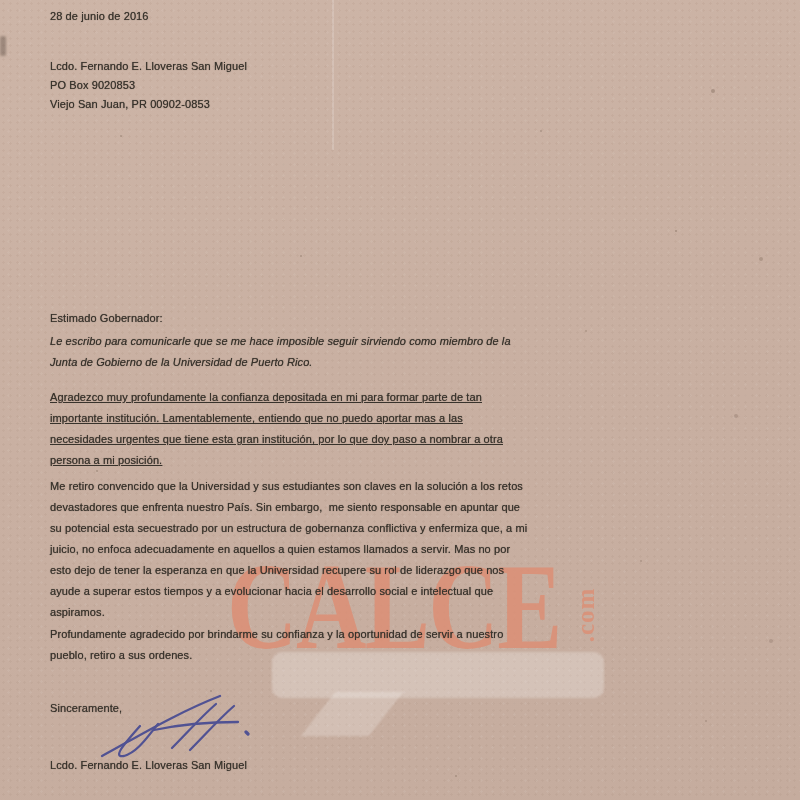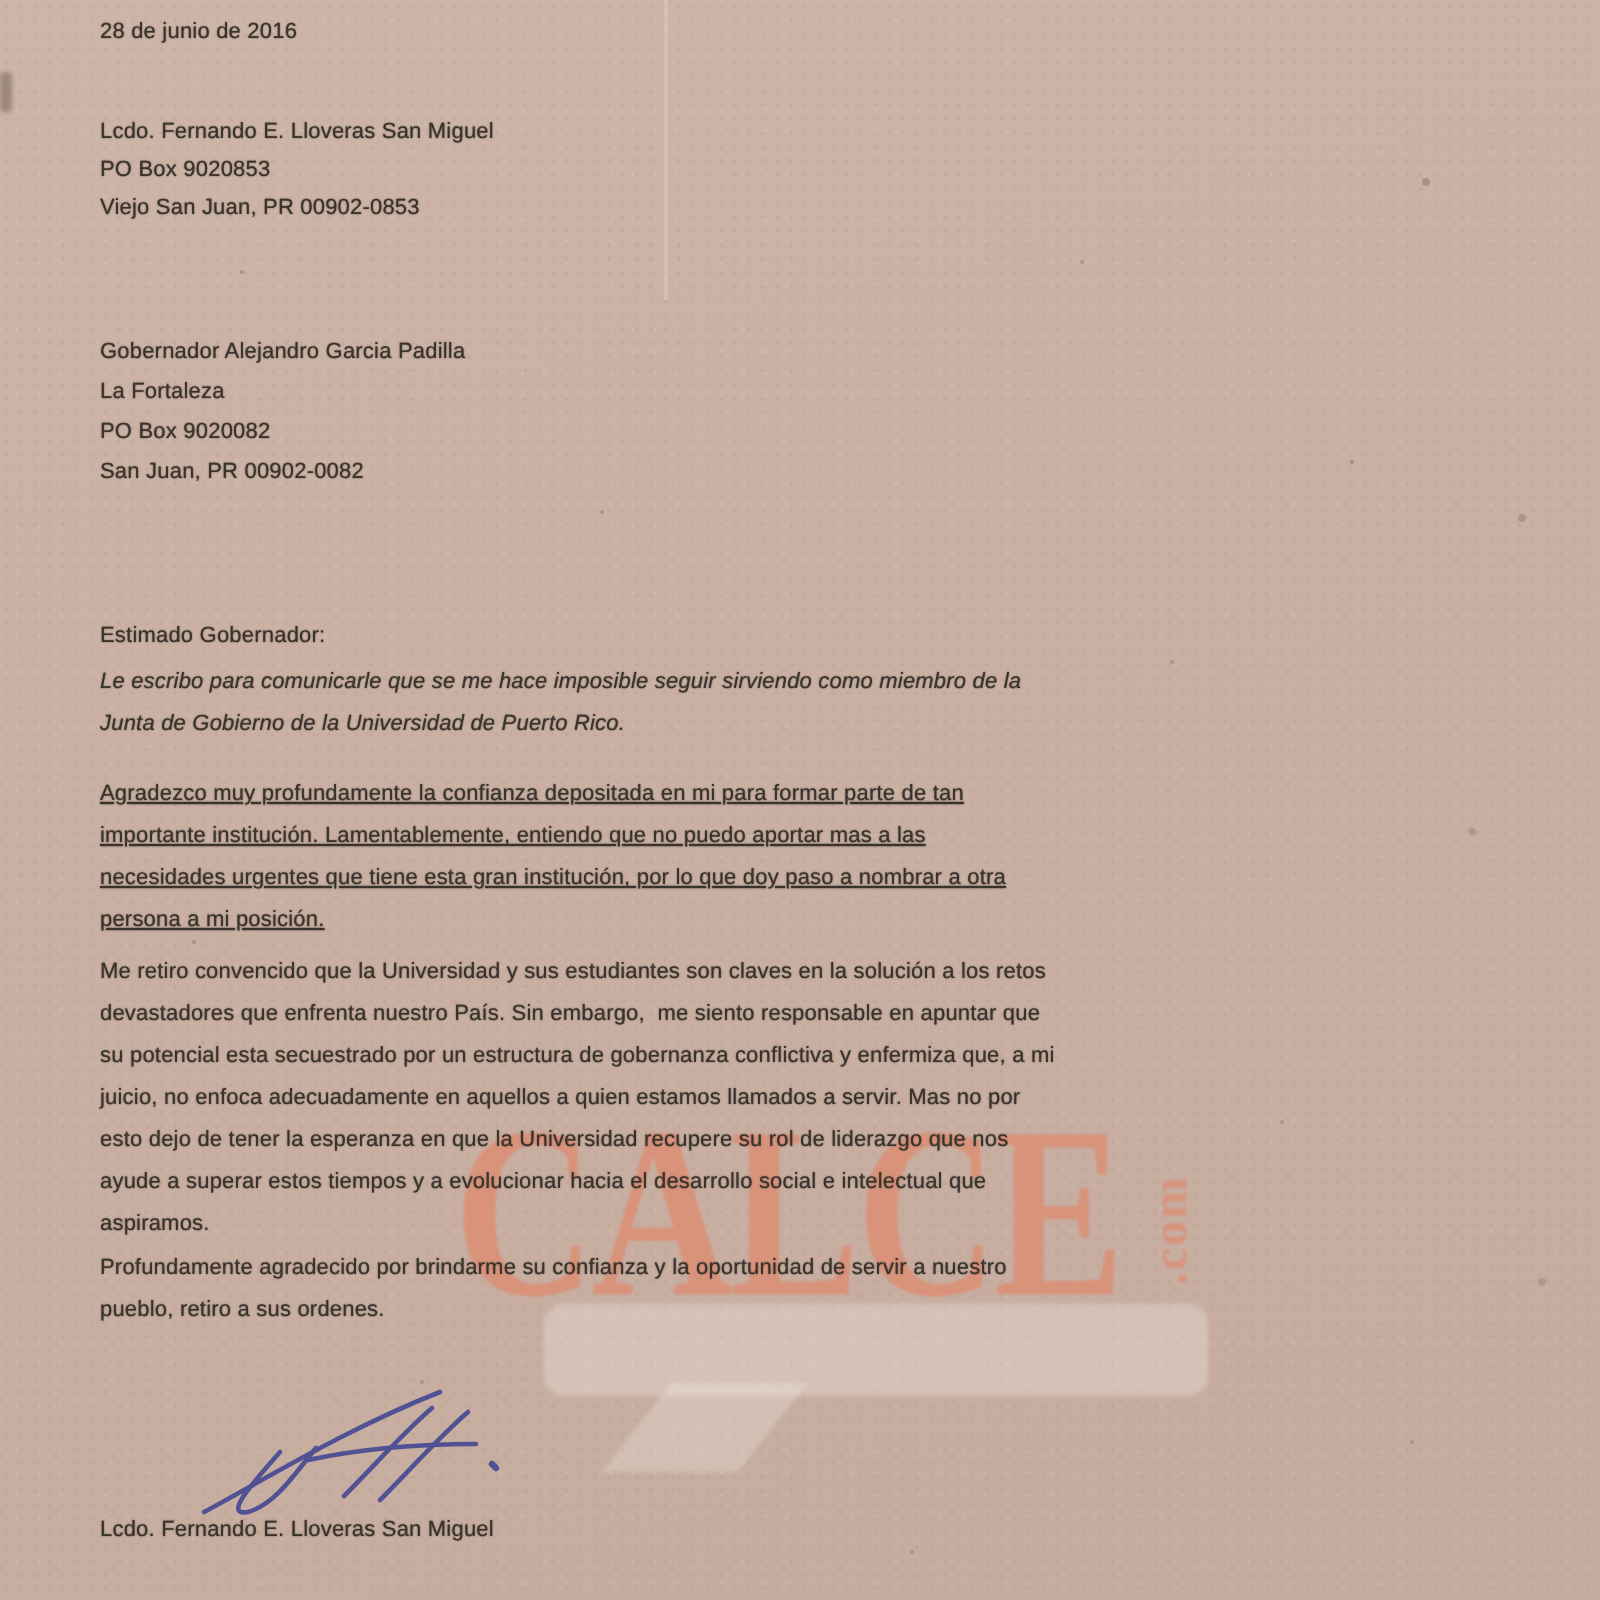--- a/index.html
+++ b/index.html
@@ -106,43 +106,40 @@
   <div class="scanline"></div>
   <div class="smudge"></div>
   <div class="speckles"></div>
 
   <div class="txt date">28 de junio de 2016</div>
 
   <div class="txt sender">Lcdo. Fernando E. Lloveras San Miguel
 PO Box 9020853
 Viejo San Juan, PR 00902-0853</div>
 
-  <div class="txt recipient">Gobernador Alejandro Garcia Padilla
-La Fortaleza
-PO Box 9020082
-San Juan, PR 00902-0082</div>
 
   <div class="txt salutation">Estimado Gobernador:</div>
 
   <div class="txt p1">Le escribo para comunicarle que se me hace imposible seguir sirviendo como miembro de la
 Junta de Gobierno de la Universidad de Puerto Rico.</div>
   <div class="txt p2">Agradezco muy profundamente la confianza depositada en mi para formar parte de tan
 importante institución. Lamentablemente, entiendo que no puedo aportar mas a las
 necesidades urgentes que tiene esta gran institución, por lo que doy paso a nombrar a otra
 persona a mi posición.</div>
   <div class="txt p3">Me retiro convencido que la Universidad y sus estudiantes son claves en la solución a los retos
 devastadores que enfrenta nuestro País. Sin embargo,  me siento responsable en apuntar que
 su potencial esta secuestrado por un estructura de gobernanza conflictiva y enfermiza que, a mi
 juicio, no enfoca adecuadamente en aquellos a quien estamos llamados a servir. Mas no por
 esto dejo de tener la esperanza en que la Universidad recupere su rol de liderazgo que nos
 ayude a superar estos tiempos y a evolucionar hacia el desarrollo social e intelectual que
 aspiramos.</div>
   <div class="txt p4">Profundamente agradecido por brindarme su confianza y la oportunidad de servir a nuestro
 pueblo, retiro a sus ordenes.</div>
 
+  <div class="txt closing">Sinceramente,</div>
 
   <svg class="signature-svg" width="190" height="72" viewBox="0 0 190 72" fill="none">
     <g stroke="#474b92" stroke-width="2.3" stroke-linecap="round" opacity="0.92">
       <path d="M 14,66 C 44,50 86,24 132,6"></path>
       <path d="M 52,36 C 36,54 24,68 36,66 C 50,62 60,46 70,34"></path>
       <path d="M 84,58 C 98,44 114,26 128,14"></path>
       <path d="M 102,60 C 116,46 132,28 146,16"></path>
       <path d="M 66,40 C 94,34 122,32 150,32"></path>
       <path d="M 158,42 l 2,2" stroke-width="3.2"></path>
     </g>

